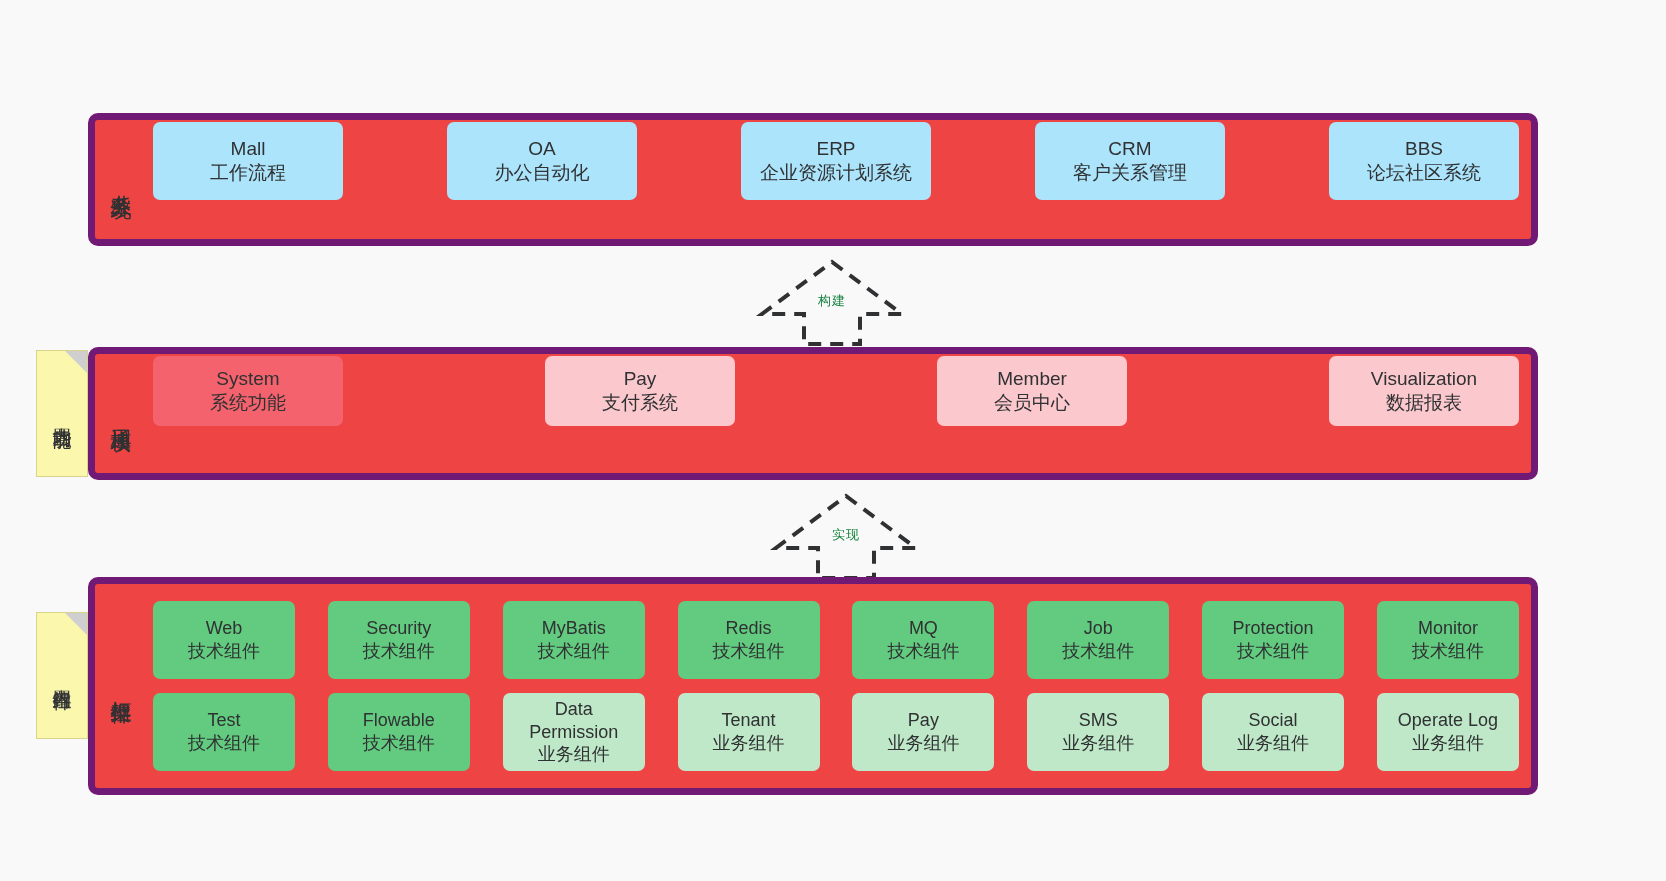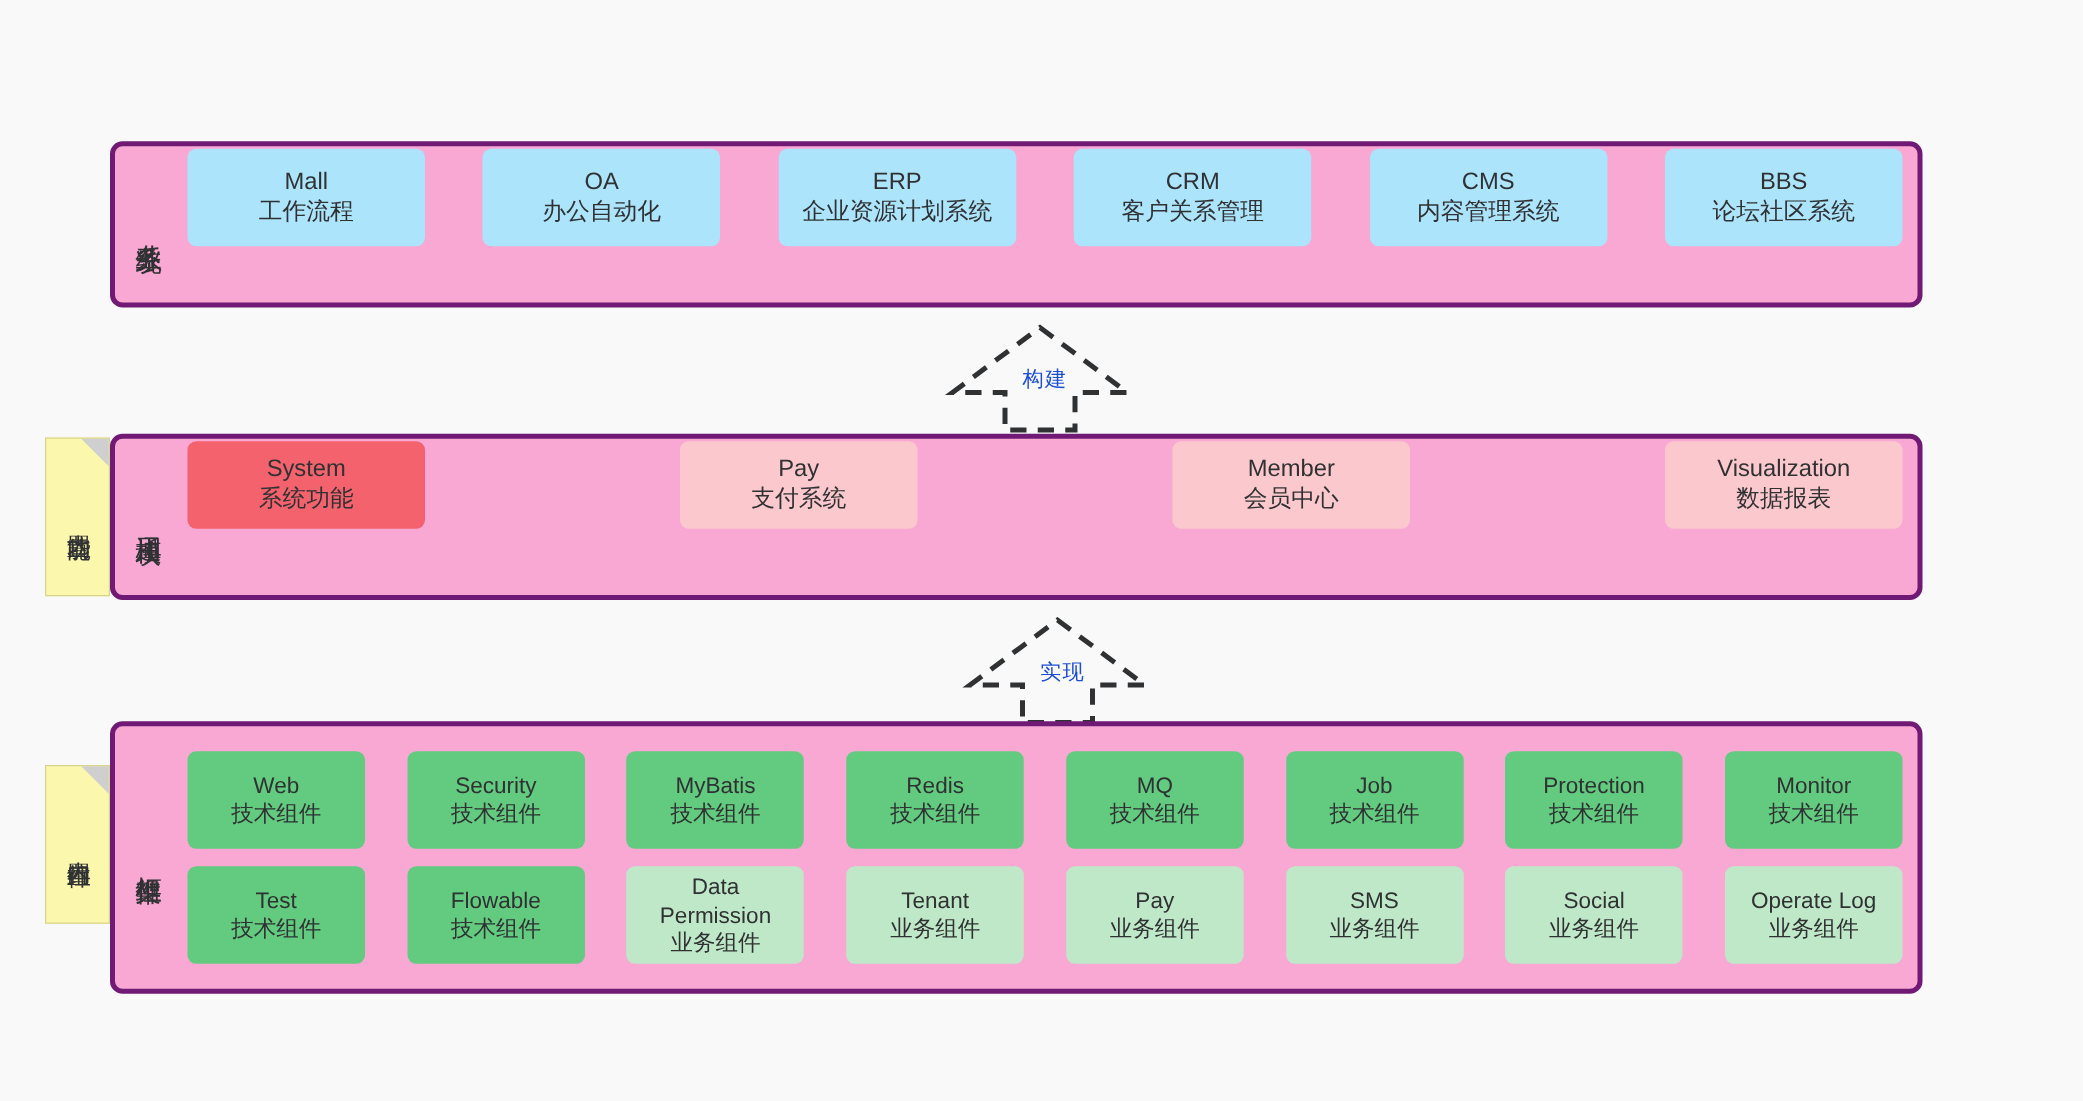--- a/index.html
+++ b/index.html
@@ -17,22 +17,22 @@
     width: 1666px;
     height: 881px;
     background: #f9f9f9;
     overflow: hidden;
   }
 
   
   .layer {
     position: absolute;
     box-sizing: border-box;
-    background: #f9a8d4;
-    border: 4px solid #701a75;
+    background: #ef4444;
+    border: 7px solid #701a75;
     border-radius: 10px;
     display: flex;
     align-items: stretch;
   }
   .layer-title {
     flex: 0 0 auto;
     width: 44px;
     display: flex;
     align-items: center;
     justify-content: center;
@@ -130,22 +130,22 @@
     border-left: 22px solid transparent;
     border-top: 22px solid #cfcfcf;
   }
   #note-features   { left: 36px; top: 350px; width: 52px; height: 127px; }
   #note-components { left: 36px; top: 612px; width: 52px; height: 127px; }
 
   
   .arrow { position: absolute; }
   .arrow-label {
     position: absolute;
-    font-size: 17px;
-    color: #1d4ed8;
+    font-size: 13px;
+    color: #15803d;
     background: transparent;
     white-space: nowrap;
     letter-spacing: 1px;
   }
   #arrow-build { left: 752px; top: 256px; width: 160px; height: 92px; }
   #arrow-build-label { left: 818px; top: 292px; }
   #arrow-impl { left: 766px; top: 490px; width: 160px; height: 92px; }
   #arrow-impl-label { left: 832px; top: 526px; }
 </style>
 </head>
@@ -166,24 +166,20 @@
       </div>
       <div class="card c-blue">
         <div class="en">ERP</div>
         <div class="cn">企业资源计划系统</div>
       </div>
       <div class="card c-blue">
         <div class="en">CRM</div>
         <div class="cn">客户关系管理</div>
       </div>
       <div class="card c-blue">
-        <div class="en">CMS</div>
-        <div class="cn">内容管理系统</div>
-      </div>
-      <div class="card c-blue">
         <div class="en">BBS</div>
         <div class="cn">论坛社区系统</div>
       </div>
     </div>
   </div>
 
   <svg class="arrow" id="arrow-build" viewBox="0 0 160 92">
     <path d="M80 6 L150 58 L108 58 L108 88 L52 88 L52 58 L10 58 Z" fill="none" stroke="#2f3133" stroke-width="4" stroke-dasharray="13,9" stroke-linejoin="miter"></path>
   </svg>
   <div class="arrow-label" id="arrow-build-label">构建</div>

